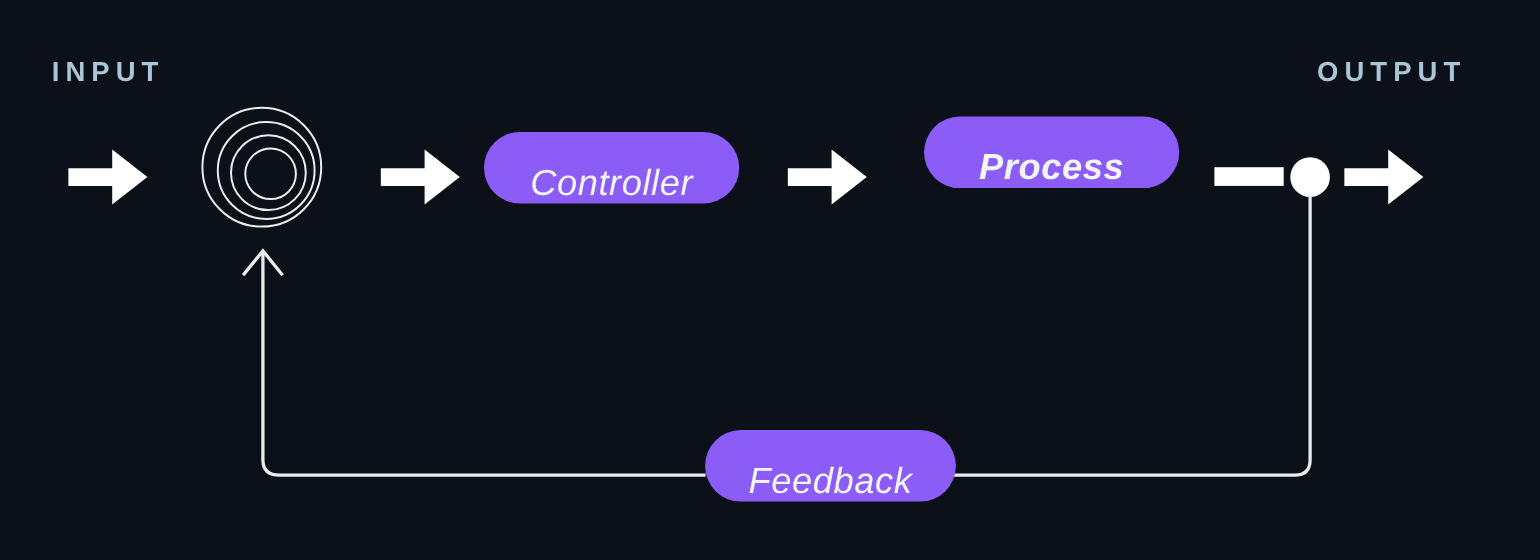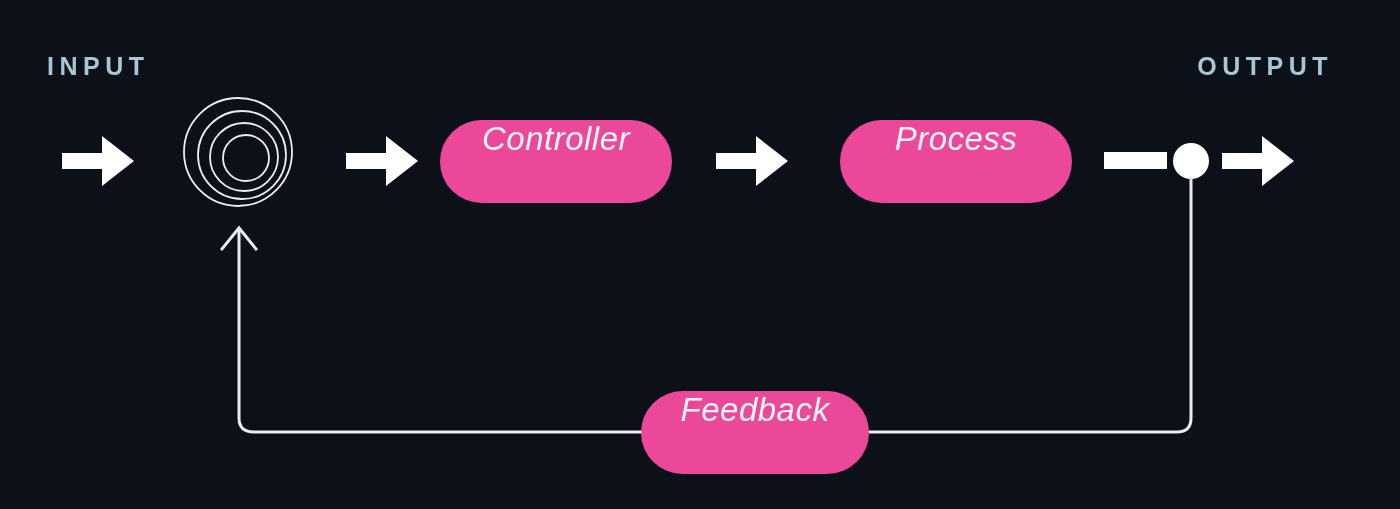--- a/index.html
+++ b/index.html
@@ -47,36 +47,36 @@
     left: 176px;
     top: 96px;
     width: 130px;
     height: 118px;
   }
   #summing-junction svg { display: block; width: 100%; height: 100%; }
 
   
   .block {
     position: absolute;
-    height: 83px;
-    background: #ec4899;
+    height: 65px;
+    background: #8b5cf6;
     border-radius: 42px;
     display: flex;
-    align-items: flex-start;
+    align-items: flex-end;
     justify-content: center;
     color: #f2f5f7;
     font-size: 33px;
     font-style: italic;
     font-weight: 300;
     letter-spacing: 0.5px;
     white-space: nowrap;
     user-select: none;
   }
   #block-controller { left: 440px; top: 120px; width: 232px; }
-  #block-process    { left: 840px; top: 120px; width: 232px; }
+  #block-process    { left: 840px; top: 106px; width: 232px; font-weight: bold; }
   #block-feedback   { left: 641px; top: 391px; width: 228px; }
 
   
   #output-bar {
     position: absolute;
     left: 1104px;
     top: 152px;
     width: 63px;
     height: 17px;
     background: #ffffff;

